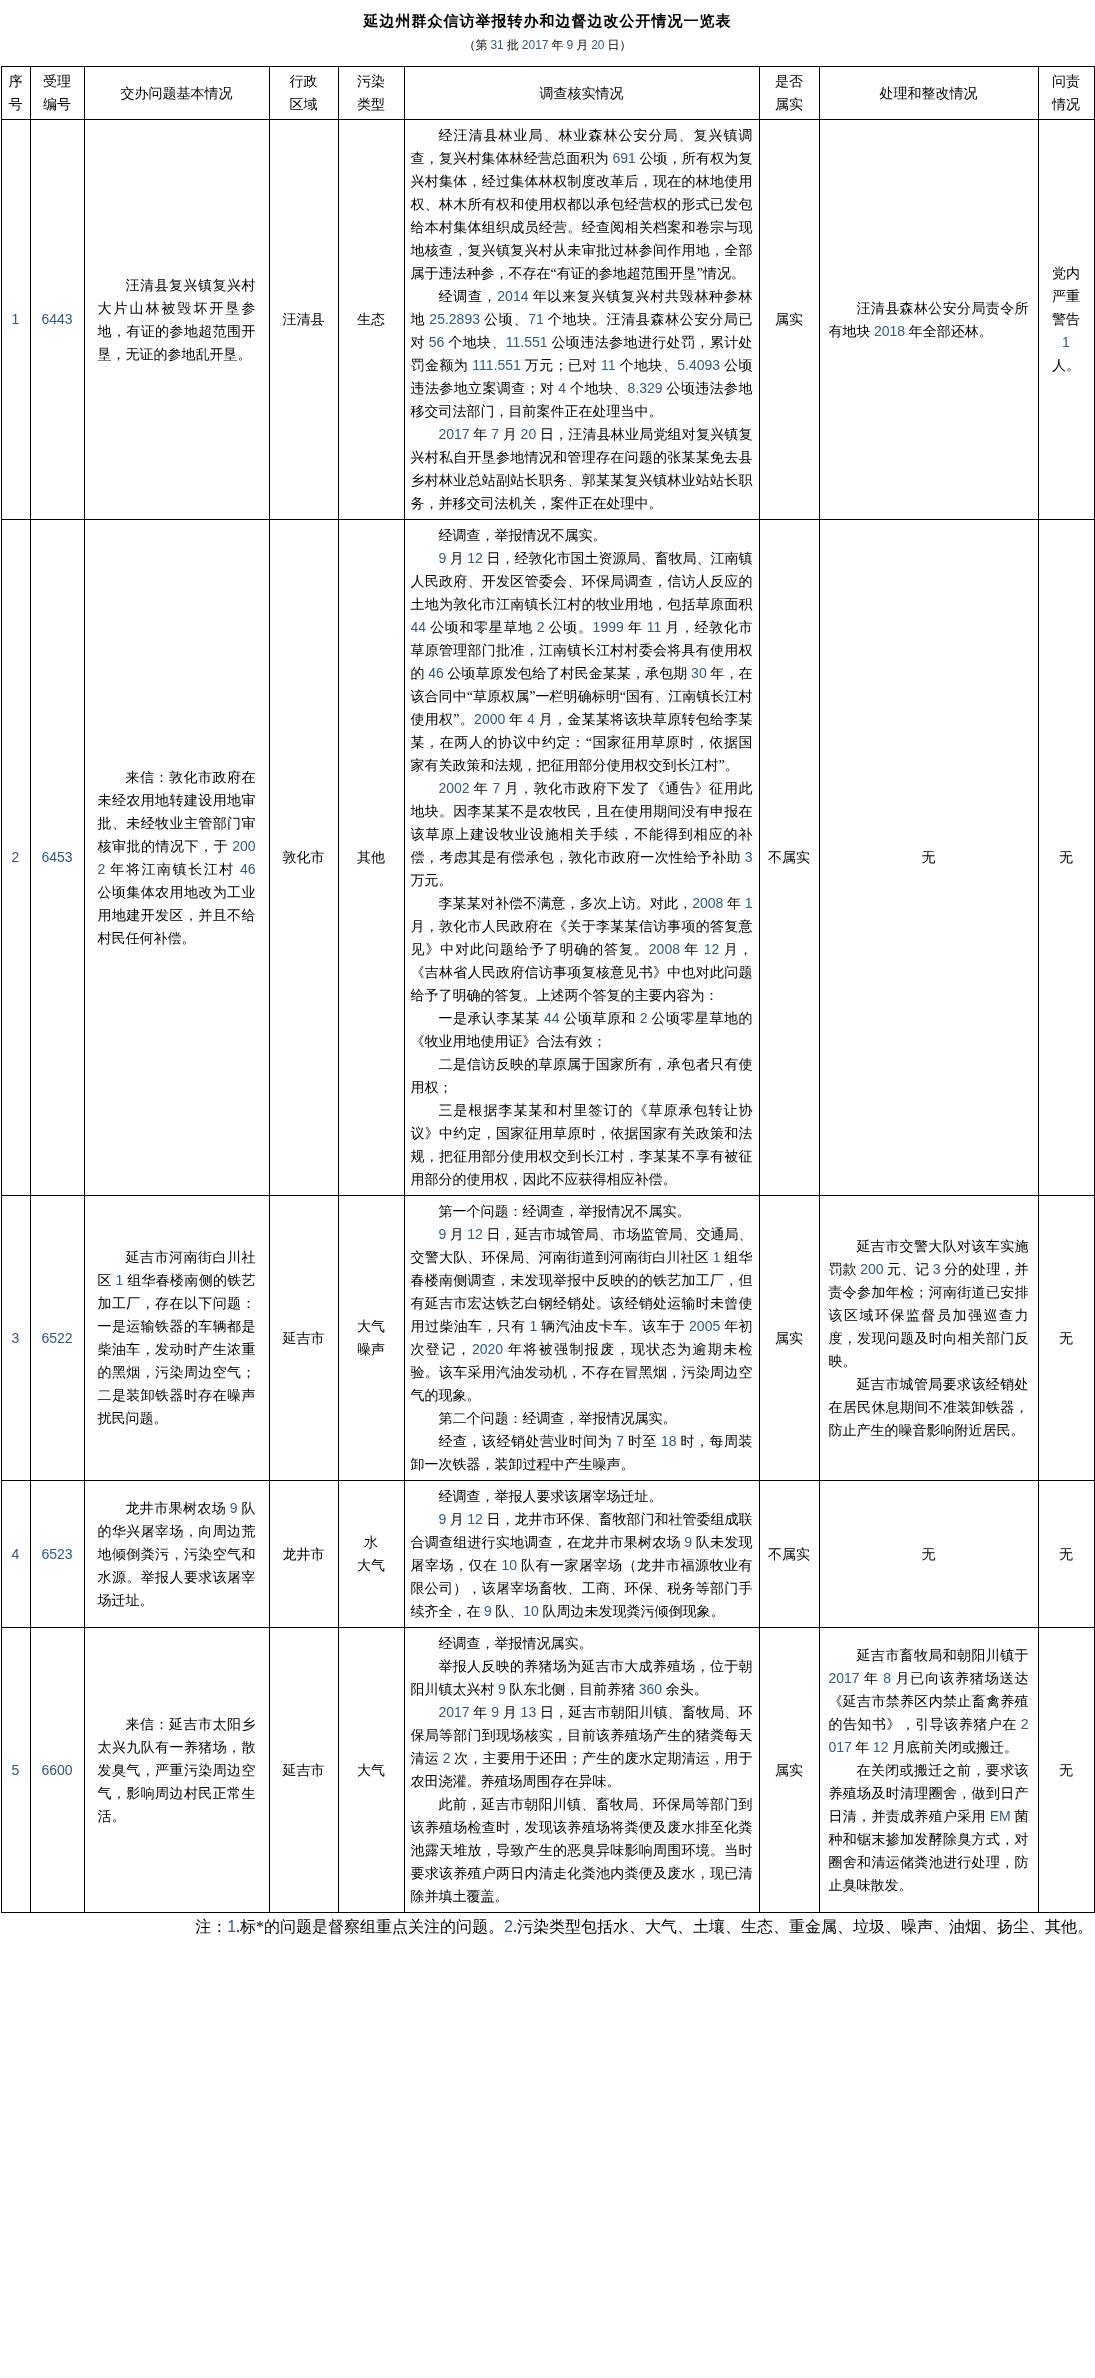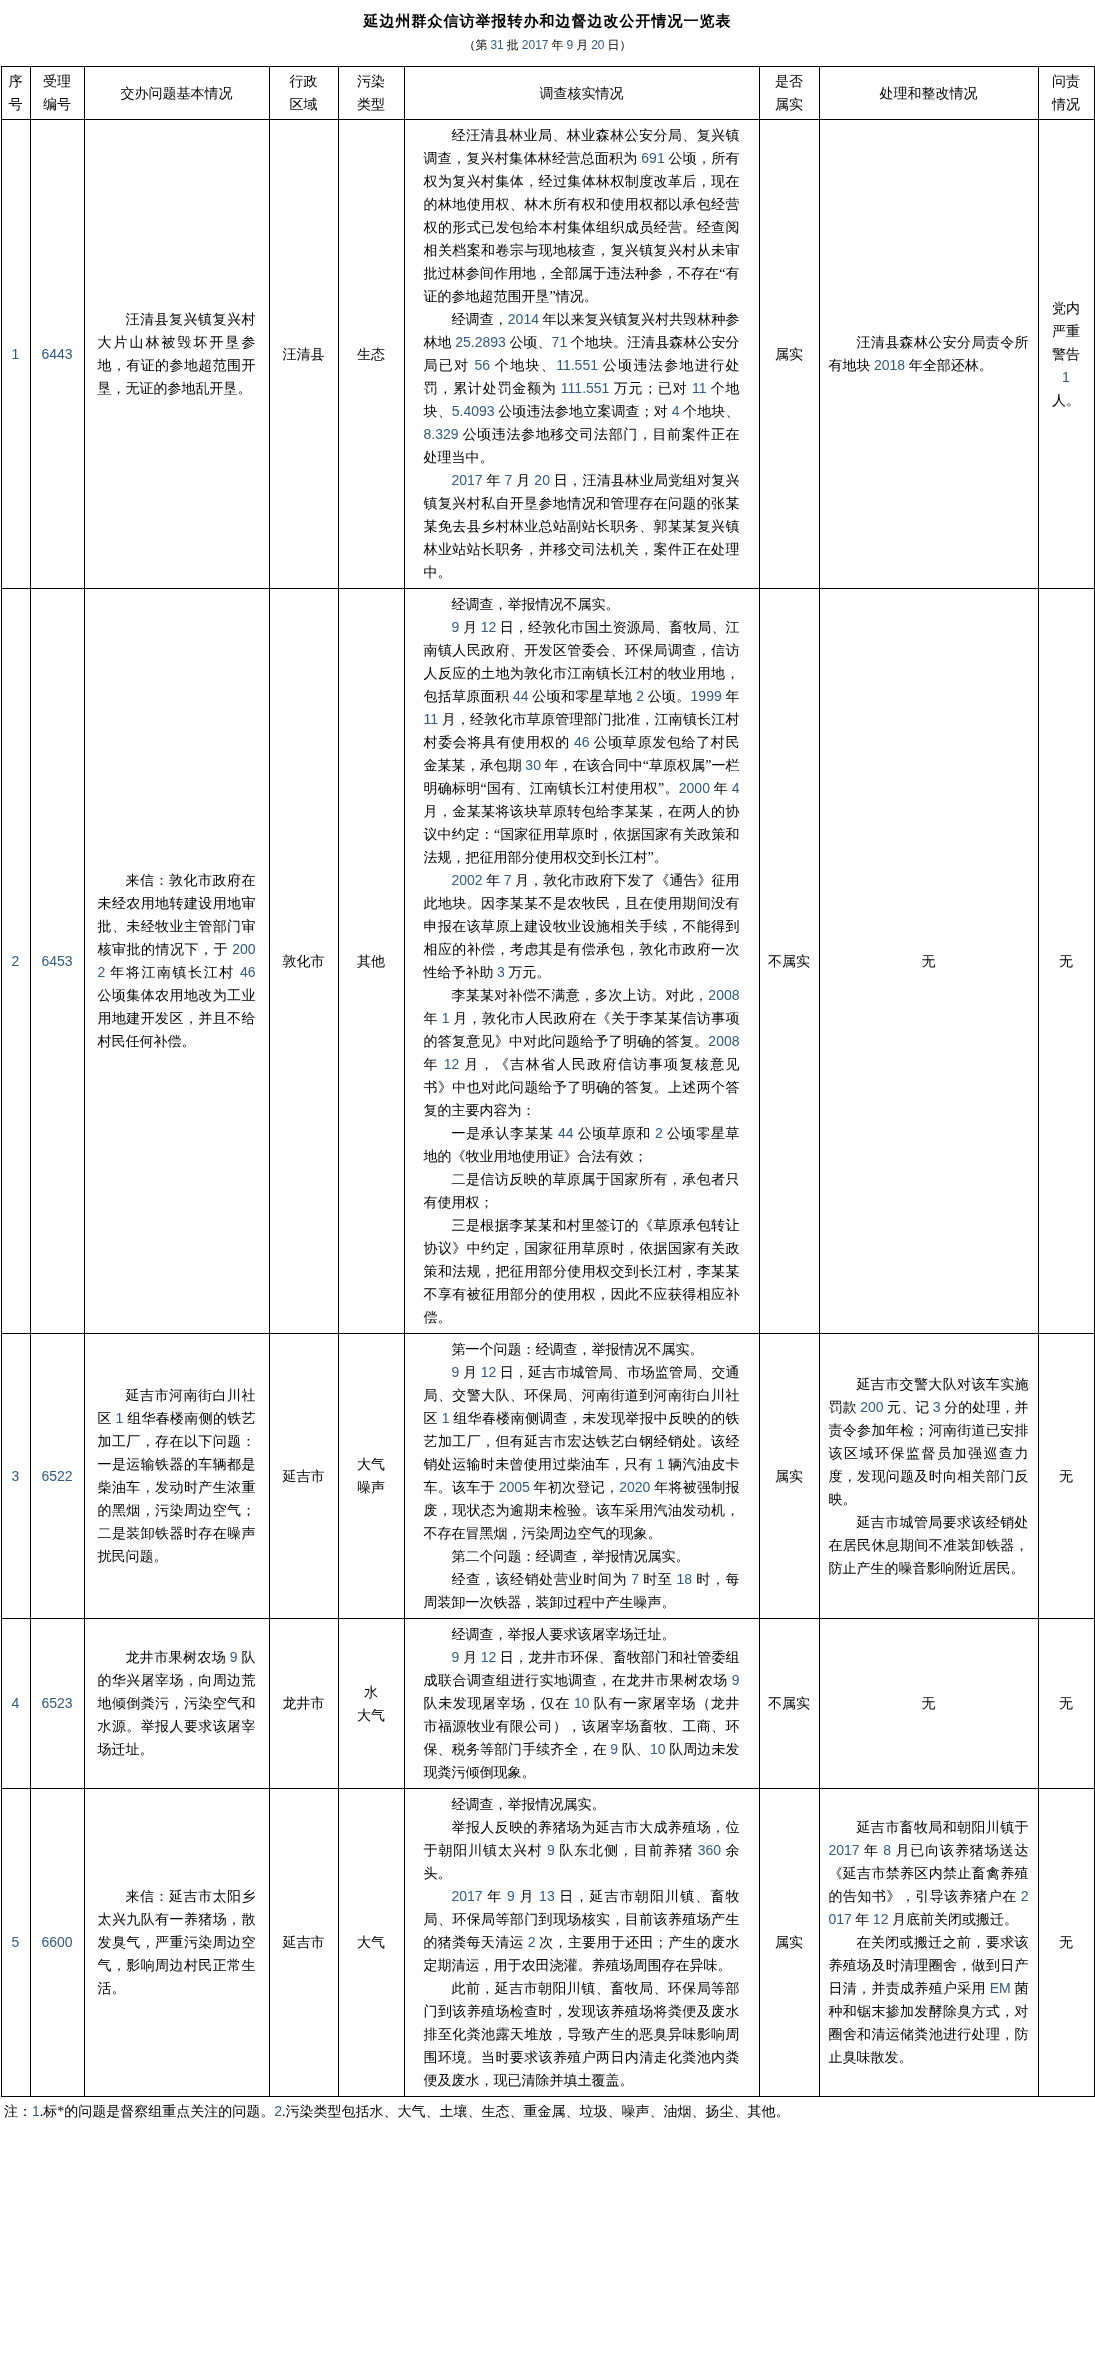--- a/index.html
+++ b/index.html
@@ -38,36 +38,36 @@
     word-break: break-all;
   }
   th {
     text-align: center;
     white-space: pre-line;
     height: 48px;
   }
   td.c { text-align: center; margin-top: 28px; }
   td.pre { white-space: pre-line; }
   td.problem  { padding: 13px 13px; }
-  td.inv      { padding: 4px 19px; }
+  td.inv      { padding: 4px 6px; }
   td.handling { padding: 6px 9px; }
   td.acct     { padding: 2px 8px; }
   .para {
     text-indent: 2em;
     text-align: justify;
   }
   .n {
     color: var(--num-color);
     font-family: "Liberation Sans", "DejaVu Sans", sans-serif;
   }
   .footnote {
-    font-size: 14px;
+    font-size: 16px;
     line-height: 20px;
     padding: 4px 2px 10px 4px;
-    text-align: left;
+    text-align: right;
   }
 </style>
 </head>
 <body>
 
 <div class="title">延边州群众信访举报转办和边督边改公开情况一览表</div>
 <div class="subtitle">（第 <span class="n">31</span> 批 <span class="n">2017</span> 年 <span class="n">9</span> 月 <span class="n">20</span> 日）</div>
 
 <table class="doc">
   <colgroup>

